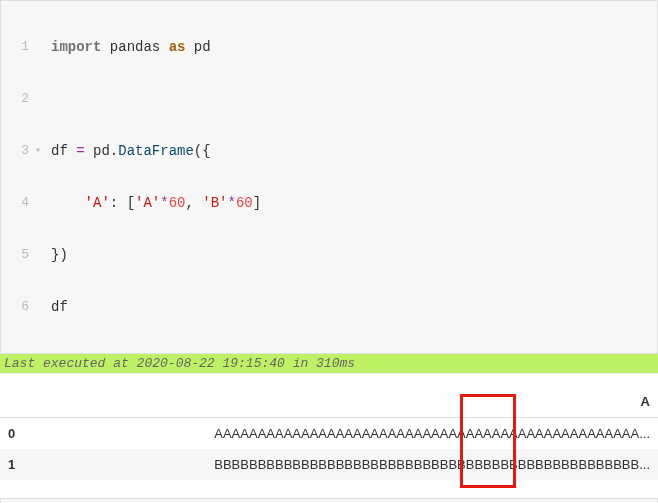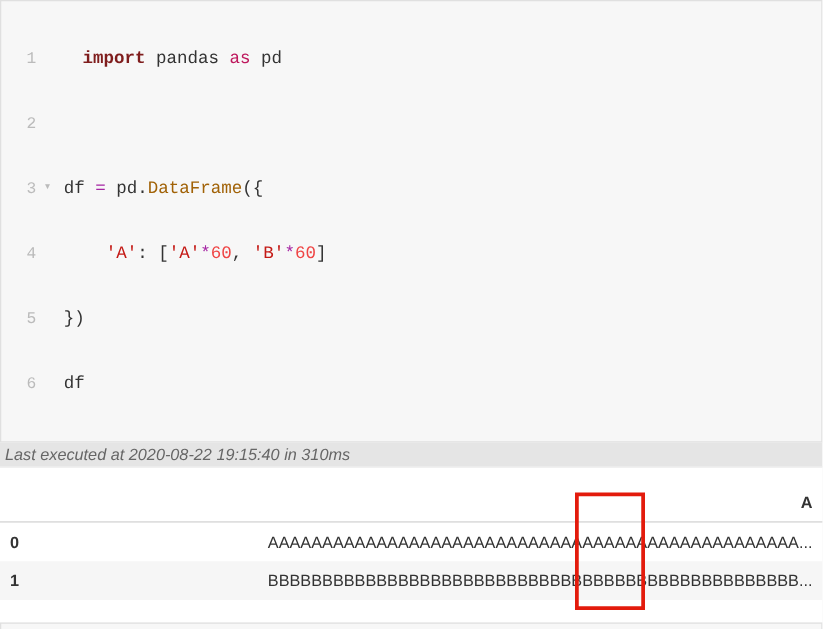--- a/index.html
+++ b/index.html
@@ -39,34 +39,34 @@
     width: 14px;
     color: #bbb;
     font-size: 10px;
     user-select: none;
     text-align: center;
   }
   .code {
     flex: 1;
     padding-left: 6px;
   }
-  .k-import { color: #7f1d1d; font-weight: bold; margin-left: 15px; }
-  .k-as { color: #be185d; font-weight: normal; }
+  .k-import { color: #737373; font-weight: bold; }
+  .k-as { color: #a16207; font-weight: bold; }
   .k-op { color: #a626a4; }
-  .k-attr { color: #a16207; }
+  .k-attr { color: #0c4a6e; }
   .k-str { color: #c41a16; }
   .k-num { color: #ef4444; }
   .exec-info {
-    font-family: Liberation Sans, sans-serif;
+    font-family: Liberation Mono, monospace;
     font-size: 13px;
     color: #666;
     padding: 2px 4px 2px 4px;
     border-bottom: 1px solid #eee;
     font-style: italic;
-    background: #e5e5e5;
+    background: #bef264;
   }
   .output {
     margin: 12px 0 18px 0;
     position: relative;
   }
   table.df {
     border-collapse: collapse;
     font-size: 13px;
     width: 100%;
     table-layout: fixed;

